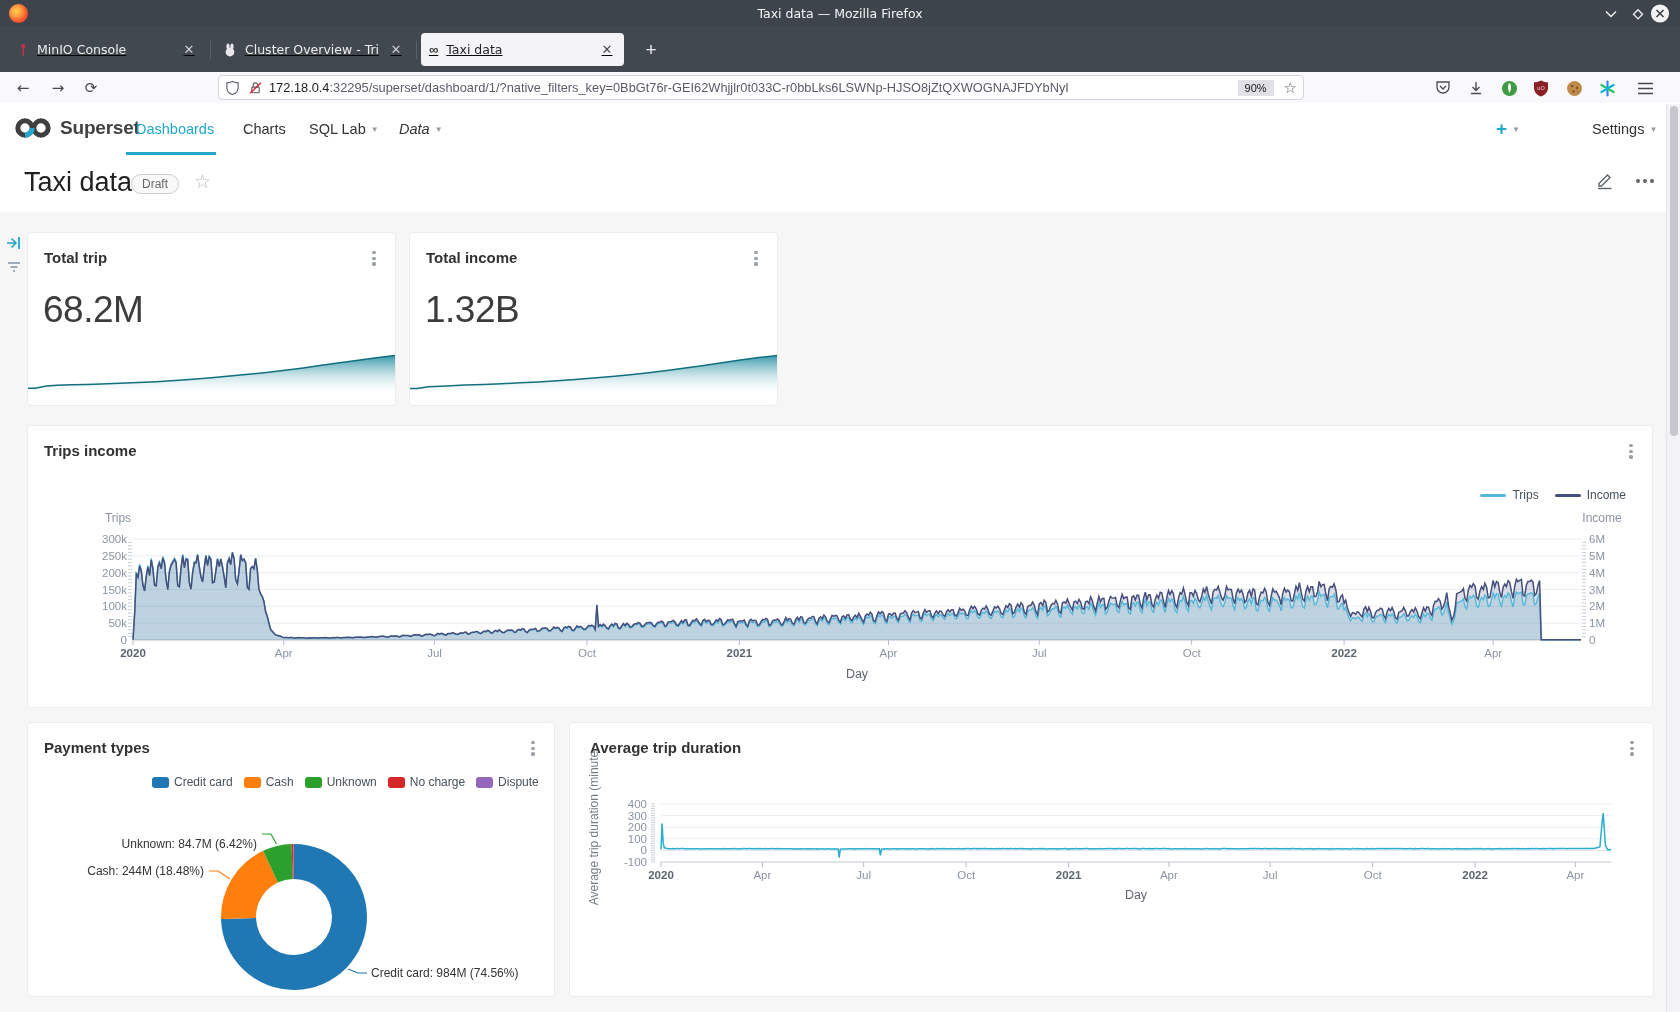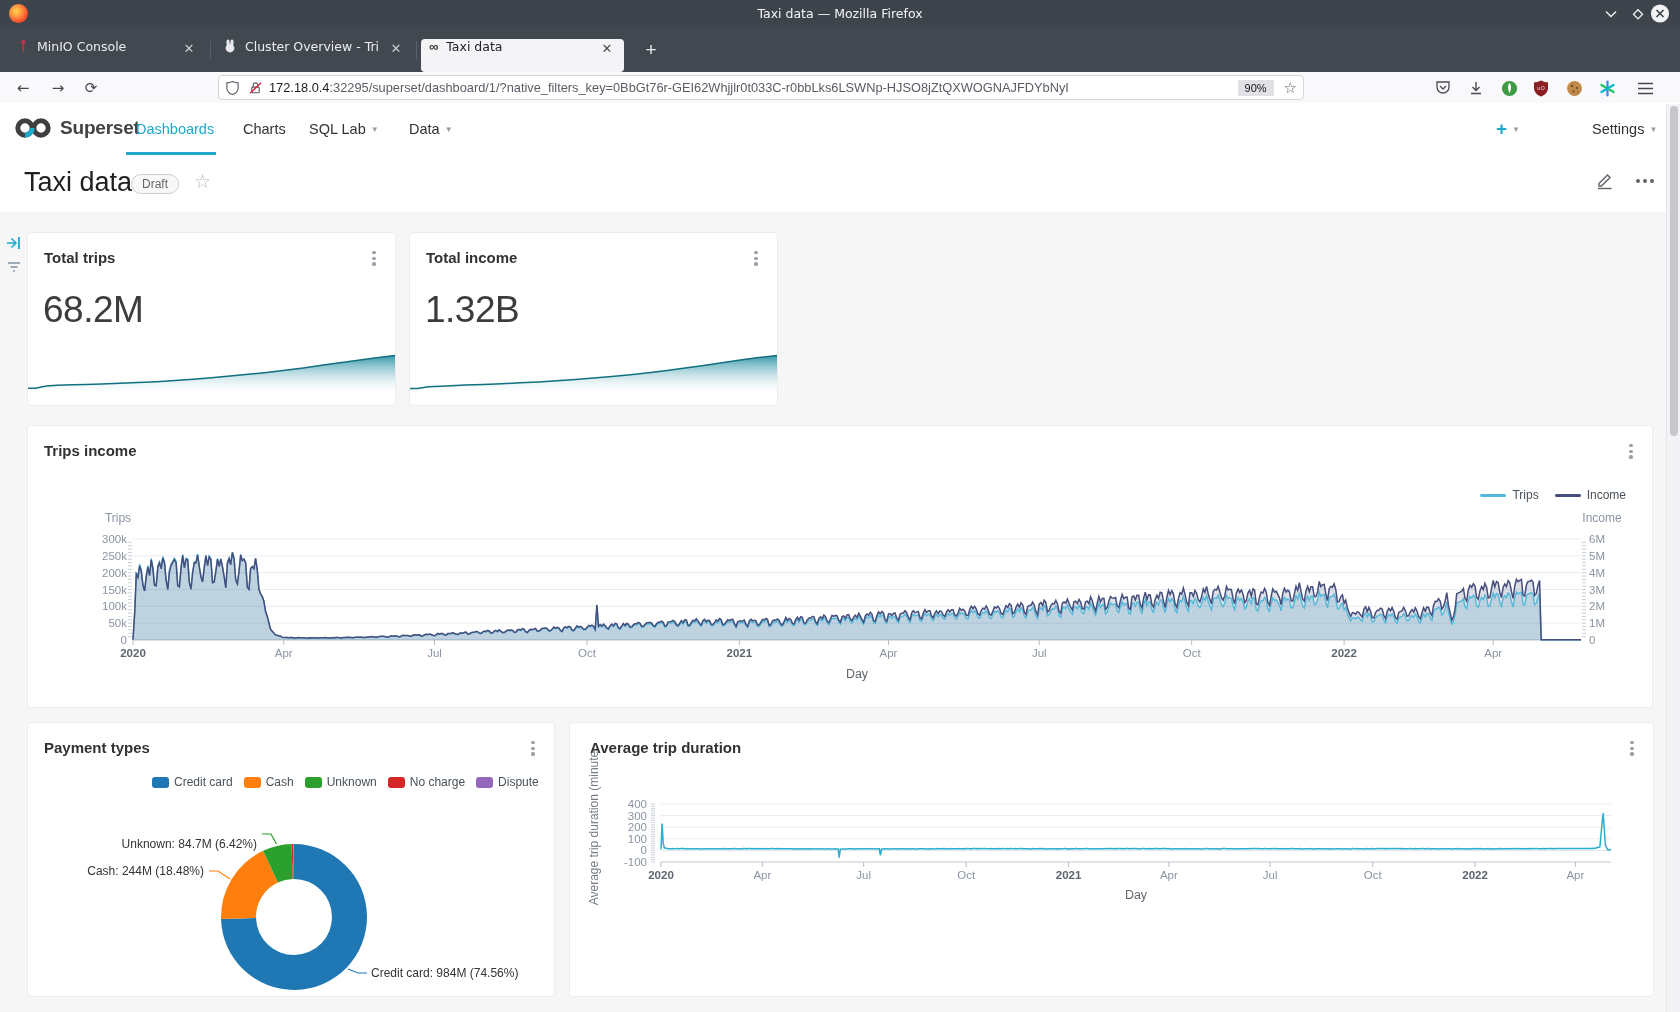--- a/index.html
+++ b/index.html
@@ -5,21 +5,21 @@
   html,body{margin:0;padding:0;background:#2b2b2b;}
   #screen{position:relative;width:1680px;height:1012px;overflow:hidden;background:#0f172a;
     font-family:"Liberation Sans",sans-serif;-webkit-font-smoothing:antialiased;}
   
   #titlebar{position:absolute;left:0;top:0;width:1680px;height:27px;background:#3e444b;}
   #fx-logo{position:absolute;left:9px;top:4px;width:19px;height:19px;border-radius:50%;
     background:radial-gradient(circle at 38% 38%, #ffd54a 0%, #ff9640 34%, #ff5f2e 58%, #e8452c 78%, #c9332b 100%);}
   #win-title{position:absolute;left:0;right:0;top:6px;text-align:center;color:#f4f5f6;font-size:12.5px;font-family:"DejaVu Sans",sans-serif;}
   .winctl{position:absolute;top:4px;width:20px;height:20px;display:flex;align-items:center;justify-content:center;}
   #tabbar{position:absolute;left:0;top:27px;width:1680px;height:45px;background:#42484f;}
-  .tab{position:absolute;top:12px;height:33px;border-radius:4px;display:flex;align-items:flex-start;padding:0 8px;box-sizing:border-box;}
+  .tab{position:absolute;top:6px;height:33px;border-radius:4px;display:flex;align-items:center;padding:0 8px;box-sizing:border-box;text-decoration:underline;}
   .tab .tlabel{font-size:12.5px;color:#ededf0;margin-left:8px;white-space:nowrap;overflow:hidden;flex:1;font-family:"DejaVu Sans",sans-serif;}
   .tab.active{background:#f4f4f6;}
   .tab.active .tlabel{color:#20232a;}
   .tab .tclose{margin-left:8px;color:#c9ccd1;font-size:13px;width:18px;height:18px;display:flex;align-items:center;justify-content:center;border-radius:3px;}
   .tab.active .tclose{color:#4a4d52;}
   .tabsep{position:absolute;top:14px;width:1px;height:18px;background:#5a6067;}
   #newtab{position:absolute;left:638px;top:10px;color:#e8e9eb;font-size:19px;width:26px;height:26px;display:flex;align-items:center;justify-content:center;}
   #toolbar{position:absolute;left:0;top:72px;width:1680px;height:31px;background:#f9f9fb;border-bottom:1px solid #dfdfe4;}
   .navbtn{position:absolute;top:3px;width:26px;height:26px;display:flex;align-items:center;justify-content:center;
     color:#474750;font-size:15px;font-family:"DejaVu Sans",sans-serif;}
@@ -195,21 +195,21 @@
     <div class="ssitem active" style="left:136px;text-align:center;">
         <span>Dashboards</span>
       </div>
     <div class="ssitem" style="left:243px;">
         <span>Charts</span>
       </div>
     <div class="ssitem" style="left:309px;">
         <span>SQL Lab</span>
         <span class="caret">▼</span>
       </div>
-    <div class="ssitem" style="left:409px;">
+    <div class="ssitem" style="left:399px;font-style:italic;">
         <span>Data</span>
         <span class="caret">▼</span>
       </div>
     <div id="ss-underline"></div>
     <div id="ss-plus">
         <span>+</span>
         <span class="caret">▼</span>
       </div>
     <div id="ss-settings">
         <span>Settings</span>
@@ -242,21 +242,21 @@
     </svg>
     <svg class="rail-icon" style="left:5px;top:46px;" viewBox="0 0 18 18">
       <g stroke="#8a98a8" stroke-width="1.6">
           <line x1="3" y1="5" x2="15" y2="5"></line>
           <line x1="5.5" y1="9" x2="12.5" y2="9"></line>
           <line x1="8" y1="13" x2="10" y2="13"></line>
         </g>
     </svg>
 
     <div class="card" style="left:27px;top:20px;width:369px;height:174px;">
-      <div class="cardtitle">Total trips</div>
+      <div class="cardtitle">Total trip</div>
       <div class="kebab">
           <span></span>
           <span></span>
           <span></span>
         </div>
       <div class="bignum">68.2M</div>
       <div class="sparkwrap" id="spark0"><svg width="367" height="42" viewBox="0 0 367 42">
             <defs>
               <linearGradient id="sg0" x1="0" y1="0" x2="0" y2="1">
                 <stop offset="0%" stop-color="#2E93A6" stop-opacity="0.95"></stop>

